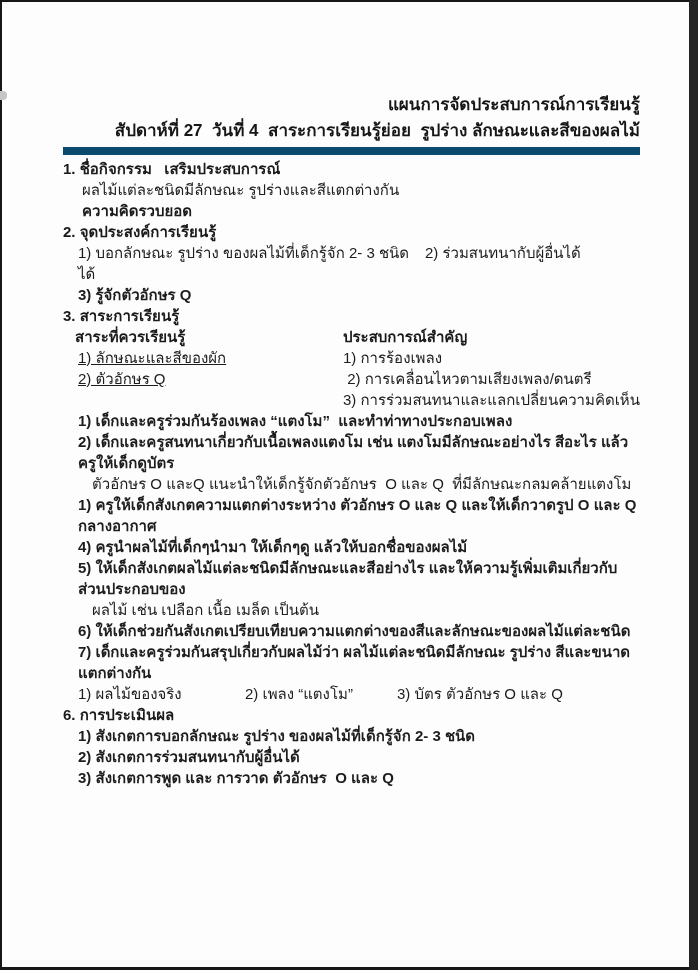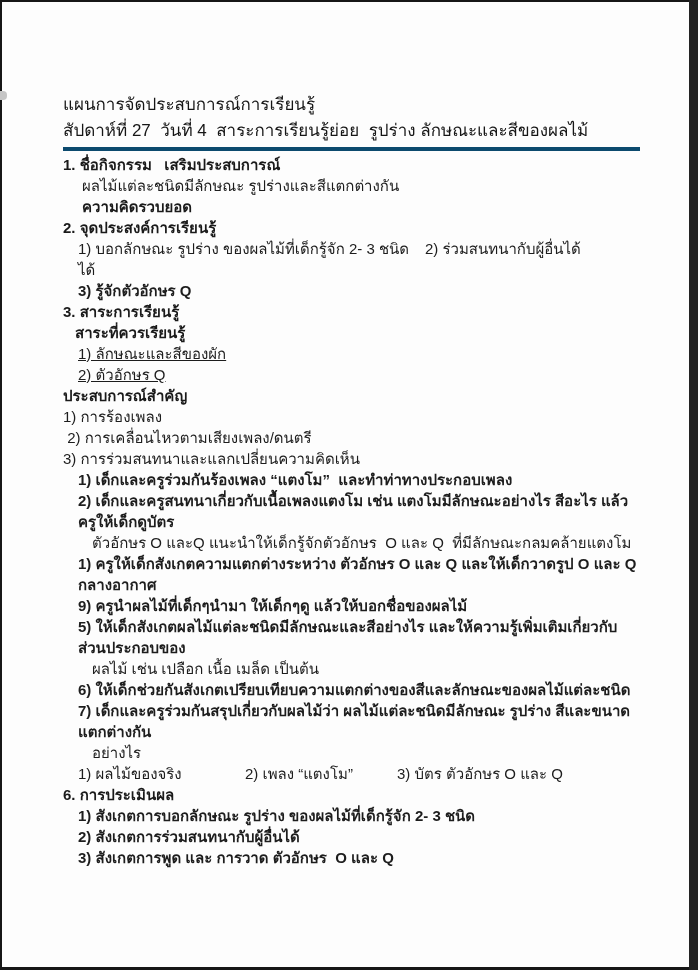--- a/index.html
+++ b/index.html
@@ -16,31 +16,31 @@
   .edge-bottom{position:absolute;left:0;right:0;bottom:0;height:3px;background:#171717;}
   .edge-right{position:absolute;top:0;right:0;bottom:0;width:9px;background:#242424;}
   .scan-artifact{position:absolute;left:0;top:91px;width:7px;height:9px;background:#c6c6c6;border-radius:0 4px 4px 0;}
 
   .content{
     position:absolute;left:63px;top:92px;width:577px;
     font-size:15px;line-height:21px;
   }
   .content .ln{white-space:pre-wrap;}
   .doc-header{
-    text-align:left;font-weight:normal;font-size:17px;line-height:26px;
-    border-bottom:4px solid #0c4a6e;padding-bottom:3px;margin-bottom:3px;
+    text-align:right;font-weight:bold;font-size:17px;line-height:26px;
+    border-bottom:8px solid #0c4a6e;padding-bottom:3px;margin-bottom:3px;
     color:#161616;
   }
   .b{font-weight:bold;color:#1a1a1a;}
   .i1{padding-left:15px;font-weight:bold;}   
   .i2{padding-left:19px;}   
   .cont{padding-left:29px;} 
   .row{display:flex;}
   .obj-first{width:362px;padding-left:15px;box-sizing:border-box;}
-  .cols{display:flex;flex-direction:column;}
+  .cols{display:flex;}
   .colL{width:280px;box-sizing:border-box;}
   .colR{flex:1;}
   .colL .ch{padding-left:12px;}
   .colL .ci{padding-left:15px;text-decoration:underline;}
   .mat-1{width:182px;padding-left:15px;box-sizing:border-box;}
   .mat-2{width:152px;box-sizing:border-box;}
   .mat-3{flex:1;}
 </style>
 </head>
 <body>
@@ -82,26 +82,25 @@
         <div class="ln">1) การร้องเพลง</div>
         <div class="ln"> 2) การเคลื่อนไหวตามเสียงเพลง/ดนตรี</div>
         <div class="ln">3) การร่วมสนทนาและแลกเปลี่ยนความคิดเห็น</div>
       </div>
     </div>
 
     <div class="ln i1">1) เด็กและครูร่วมกันร้องเพลง “แตงโม”  และทำท่าทางประกอบเพลง</div>
     <div class="ln i1">2) เด็กและครูสนทนาเกี่ยวกับเนื้อเพลงแตงโม เช่น แตงโมมีลักษณะอย่างไร สีอะไร แล้วครูให้เด็กดูบัตร</div>
     <div class="ln cont">ตัวอักษร O และQ แนะนำให้เด็กรู้จักตัวอักษร  O และ Q  ที่มีลักษณะกลมคล้ายแตงโม</div>
     <div class="ln i1">1) ครูให้เด็กสังเกตความแตกต่างระหว่าง ตัวอักษร O และ Q และให้เด็กวาดรูป O และ Q กลางอากาศ</div>
-    <div class="ln i1">9) ครูนำผลไม้ที่เด็กๆนำมา ให้เด็กๆดู แล้วให้บอกชื่อของผลไม้</div>
+    <div class="ln i1">4) ครูนำผลไม้ที่เด็กๆนำมา ให้เด็กๆดู แล้วให้บอกชื่อของผลไม้</div>
     <div class="ln i1">5) ให้เด็กสังเกตผลไม้แต่ละชนิดมีลักษณะและสีอย่างไร และให้ความรู้เพิ่มเติมเกี่ยวกับส่วนประกอบของ</div>
     <div class="ln cont">ผลไม้ เช่น เปลือก เนื้อ เมล็ด เป็นต้น</div>
     <div class="ln i1">6) ให้เด็กช่วยกันสังเกตเปรียบเทียบความแตกต่างของสีและลักษณะของผลไม้แต่ละชนิด</div>
     <div class="ln i1">7) เด็กและครูร่วมกันสรุปเกี่ยวกับผลไม้ว่า ผลไม้แต่ละชนิดมีลักษณะ รูปร่าง สีและขนาดแตกต่างกัน</div>
-    <div class="ln cont">อย่างไร</div>
 
     <div class="row">
       <span class="ln mat-1">1) ผลไม้ของจริง</span>
       <span class="ln mat-2">2) เพลง “แตงโม”</span>
       <span class="ln mat-3">3) บัตร ตัวอักษร O และ Q</span>
     </div>
 
     <div class="ln b">6. การประเมินผล</div>
     <div class="ln i1">1) สังเกตการบอกลักษณะ รูปร่าง ของผลไม้ที่เด็กรู้จัก 2- 3 ชนิด</div>
     <div class="ln i1">2) สังเกตการร่วมสนทนากับผู้อื่นได้</div>

